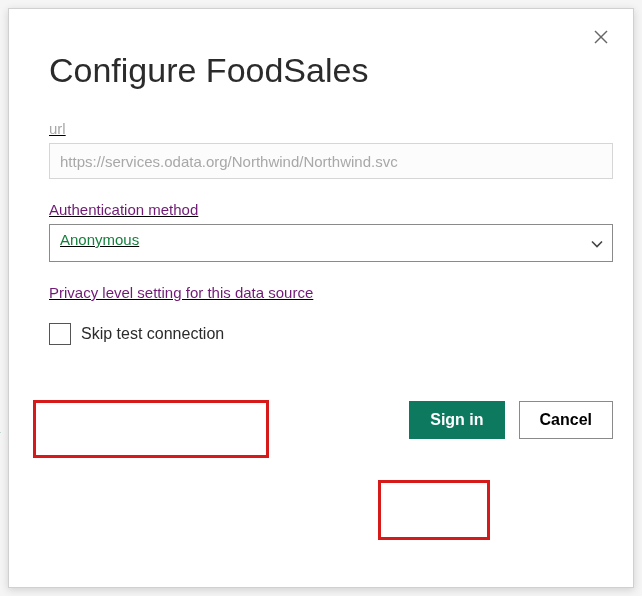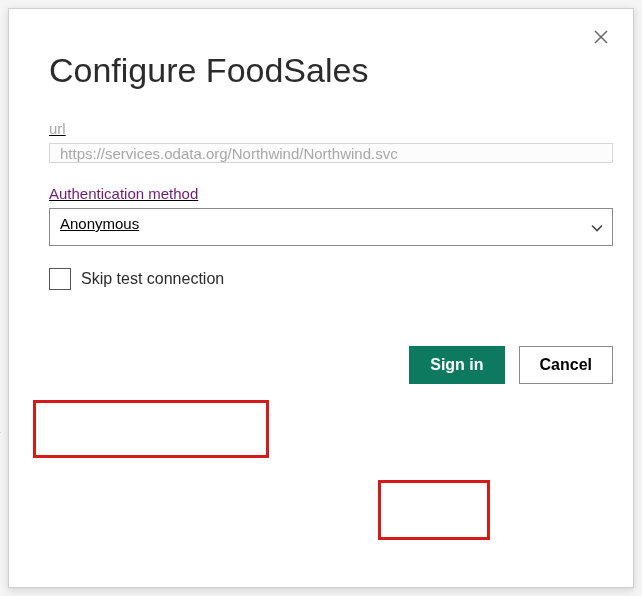--- a/index.html
+++ b/index.html
@@ -56,21 +56,21 @@
       font-size: 15px;
       color: #701a75;
       margin-bottom: 6px;
       display: block;
     }
     .field-label.disabled {
       color: #a8a8a8;
     }
     .text-input {
       width: 100%;
-      height: 20px;
+      height: 36px;
       border: 1px solid #d6d6d6;
       padding: 6px 10px;
       font-size: 15px;
       font-family: inherit;
       color: #a8a8a8;
       background: #fcfcfc;
     }
     .select-wrap {
       position: relative;
       width: 100%;
@@ -79,21 +79,21 @@
       width: 100%;
       height: 38px;
       border: 1px solid #8a8a8a;
       padding: 6px 32px 6px 10px;
       font-size: 15px;
       font-family: inherit;
       background: #ffffff;
       appearance: none;
       -webkit-appearance: none;
       cursor: pointer;
-      color: #000000;
+      color: #15803d;
     }
     .select-chevron {
       position: absolute;
       right: 10px;
       top: 50%;
       transform: translateY(-50%);
       pointer-events: none;
       color: #444;
     }
     .checkbox-row {
@@ -194,20 +194,21 @@
       <div class="select-input">Anonymous</div>
       <span class="select-chevron">
         <svg width="12" height="8" viewBox="0 0 12 8" fill="none" stroke="currentColor" stroke-width="1.6">
           <polyline points="1,1.5 6,6.5 11,1.5"></polyline>
         </svg>
       </span>
     </div>
   </div>
 
   <div class="field-group">
+    <label class="field-label">Privacy level setting for this data source</label>
   </div>
 
   <div class="checkbox-row">
     <span class="checkbox-box"></span>
     <span class="checkbox-label">Skip test connection</span>
   </div>
 
   <div class="button-row">
     <button class="btn btn-primary">Sign in</button>
     <button class="btn">Cancel</button>

